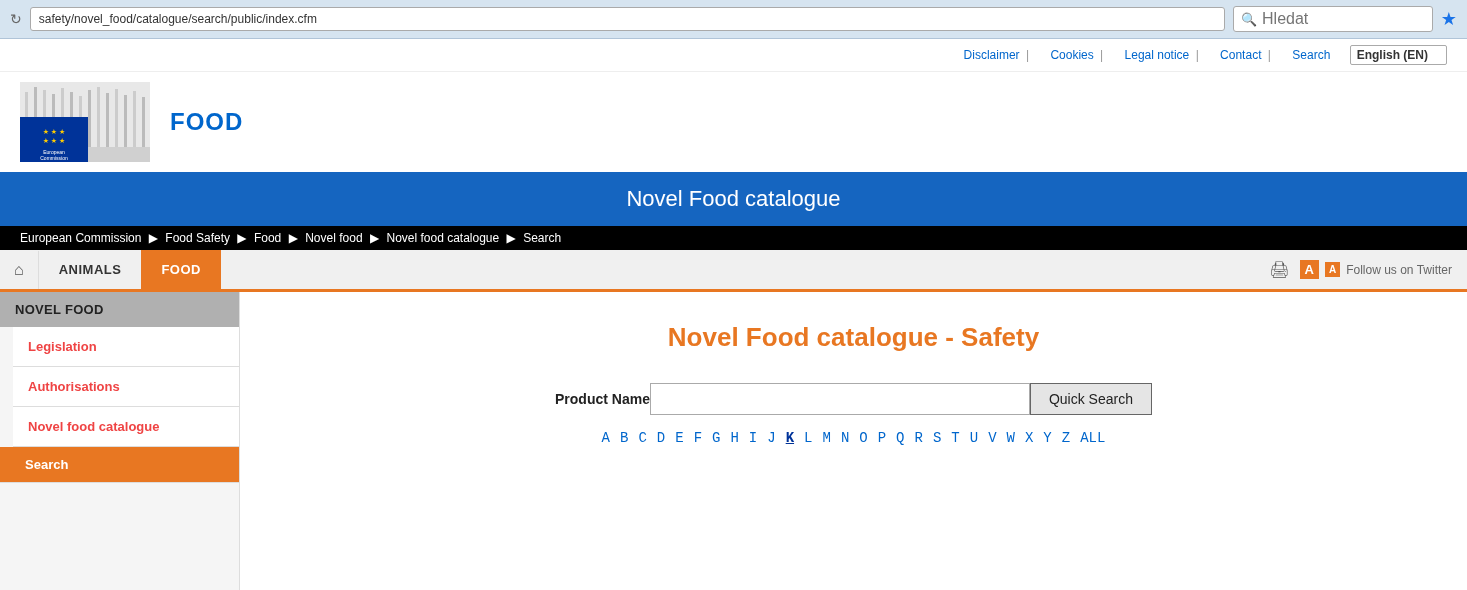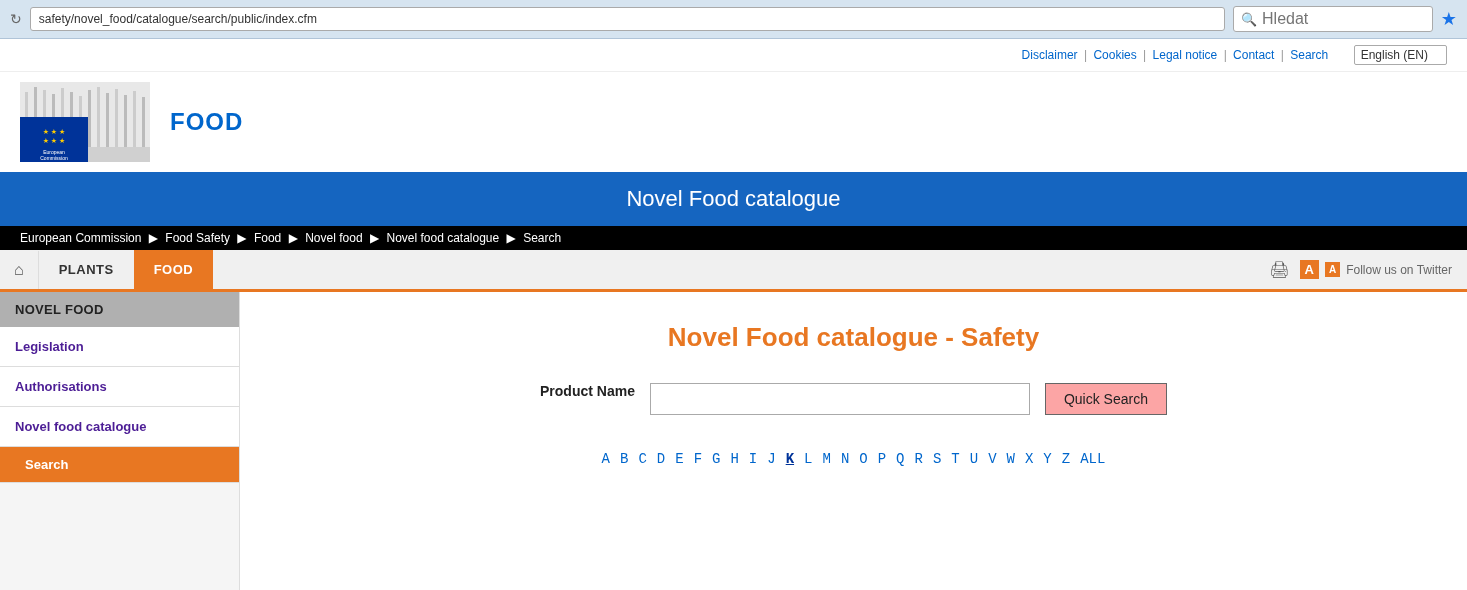--- a/index.html
+++ b/index.html
@@ -55,32 +55,34 @@
       background: #fff;
       text-align: right;
       padding: 6px 20px;
       font-size: 12px;
       color: #333;
       border-bottom: 1px solid #eee;
     }
     .top-links-bar a {
       color: #0066cc;
       text-decoration: none;
+      margin-left: 15px;
     }
     .top-links-bar .separator { color: #999; margin: 0 3px; }
     .lang-dropdown {
       display: inline-block;
-      margin-left: 22px;
+      margin-left: 16px;
       background: #fff;
       border: 1px solid #aaa;
       border-radius: 2px;
       padding: 2px 18px 2px 6px;
       font-size: 12px;
       position: relative;
       cursor: pointer;
+      font-weight: bold;
     }
 
     
     .header-area {
       background: #fff;
       display: flex;
       align-items: center;
       padding: 10px 20px;
     }
     .ec-logo {
@@ -184,23 +186,24 @@
       font-weight: bold;
       padding: 10px 15px;
       font-size: 13px;
       letter-spacing: 0.3px;
     }
     .sidebar-item {
       padding: 12px 15px;
       border-bottom: 1px solid #ddd;
       font-weight: bold;
       font-size: 13px;
-      color: #4c1d95;
-      cursor: pointer;
-      background: #fff;
+      color: #ef4444;
+      cursor: pointer;
+      background: #fff;
+      margin-left: 13px;
     }
     .sidebar-sub-item {
       padding: 10px 15px 10px 25px;
       border-bottom: 1px solid #ddd;
       font-weight: bold;
       font-size: 13px;
       color: #222;
       cursor: pointer;
       background: #fff;
     }
@@ -218,40 +221,39 @@
       color: #e87722;
       font-size: 26px;
       font-weight: bold;
       text-align: center;
       margin-bottom: 30px;
     }
 
     
     .search-form {
       display: flex;
-      align-items: flex-start;
+      align-items: center;
       justify-content: center;
-      gap: 15px;
-      margin-bottom: 36px;
+      margin-bottom: 15px;
     }
     .product-name-label {
       font-weight: bold;
       font-size: 14px;
       color: #222;
     }
     .product-name-input {
       width: 380px;
       height: 32px;
       border: 1px solid #aaa;
       padding: 4px 8px;
       font-size: 13px;
     }
     .quick-search-btn {
       padding: 7px 18px;
-      background: #fca5a5;
+      background: #e5e5e5;
       border: 1px solid #666;
       font-size: 14px;
       font-weight: normal;
       cursor: pointer;
       color: #222;
     }
 
     
     .alphabet-links {
       text-align: center;
@@ -352,21 +354,21 @@
   <span class="sep"> ▶ </span>
   <a href="#">Novel food</a>
   <span class="sep"> ▶ </span>
   <a href="#">Novel food catalogue</a>
   <span class="sep"> ▶ </span>
   <span>Search</span>
 </div>
 
 <div class="nav-bar">
   <span class="nav-home">⌂</span>
-  <span class="nav-item">PLANTS</span>
+  <span class="nav-item">ANIMALS</span>
   <span class="nav-item active">FOOD</span>
   <div class="nav-right">
     <span class="print-icon">🖨</span>
     <button class="font-btn">A</button>
     <button class="font-btn small">A</button>
     <span>Follow us on Twitter</span>
   </div>
 </div>
 
 <div class="main-layout">

